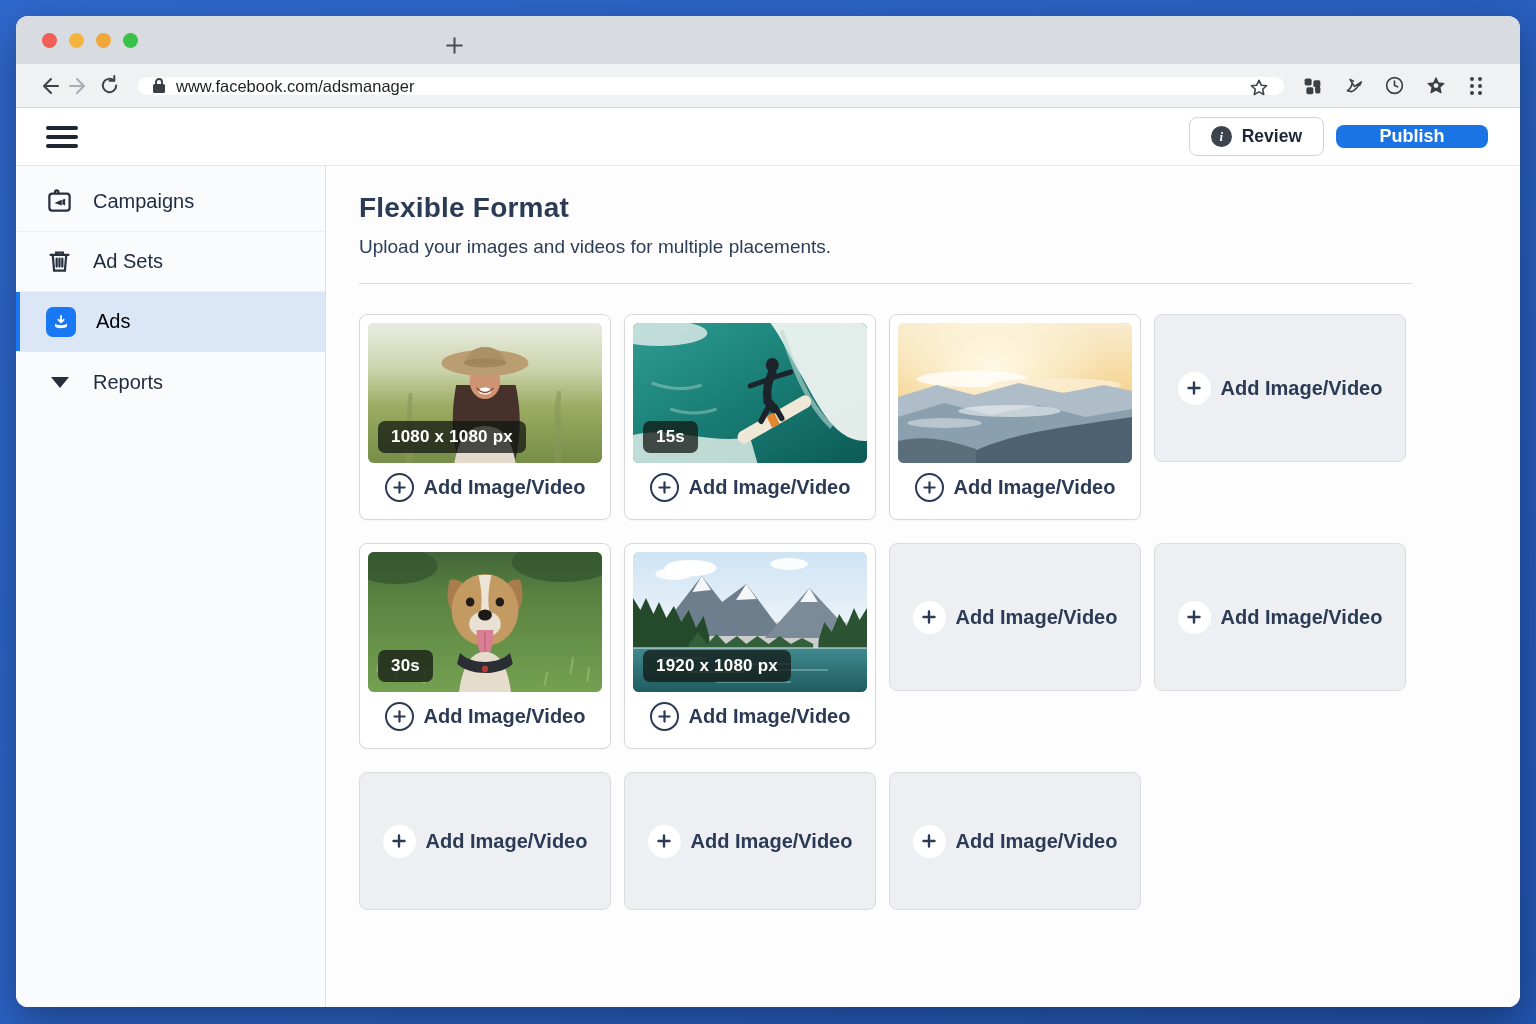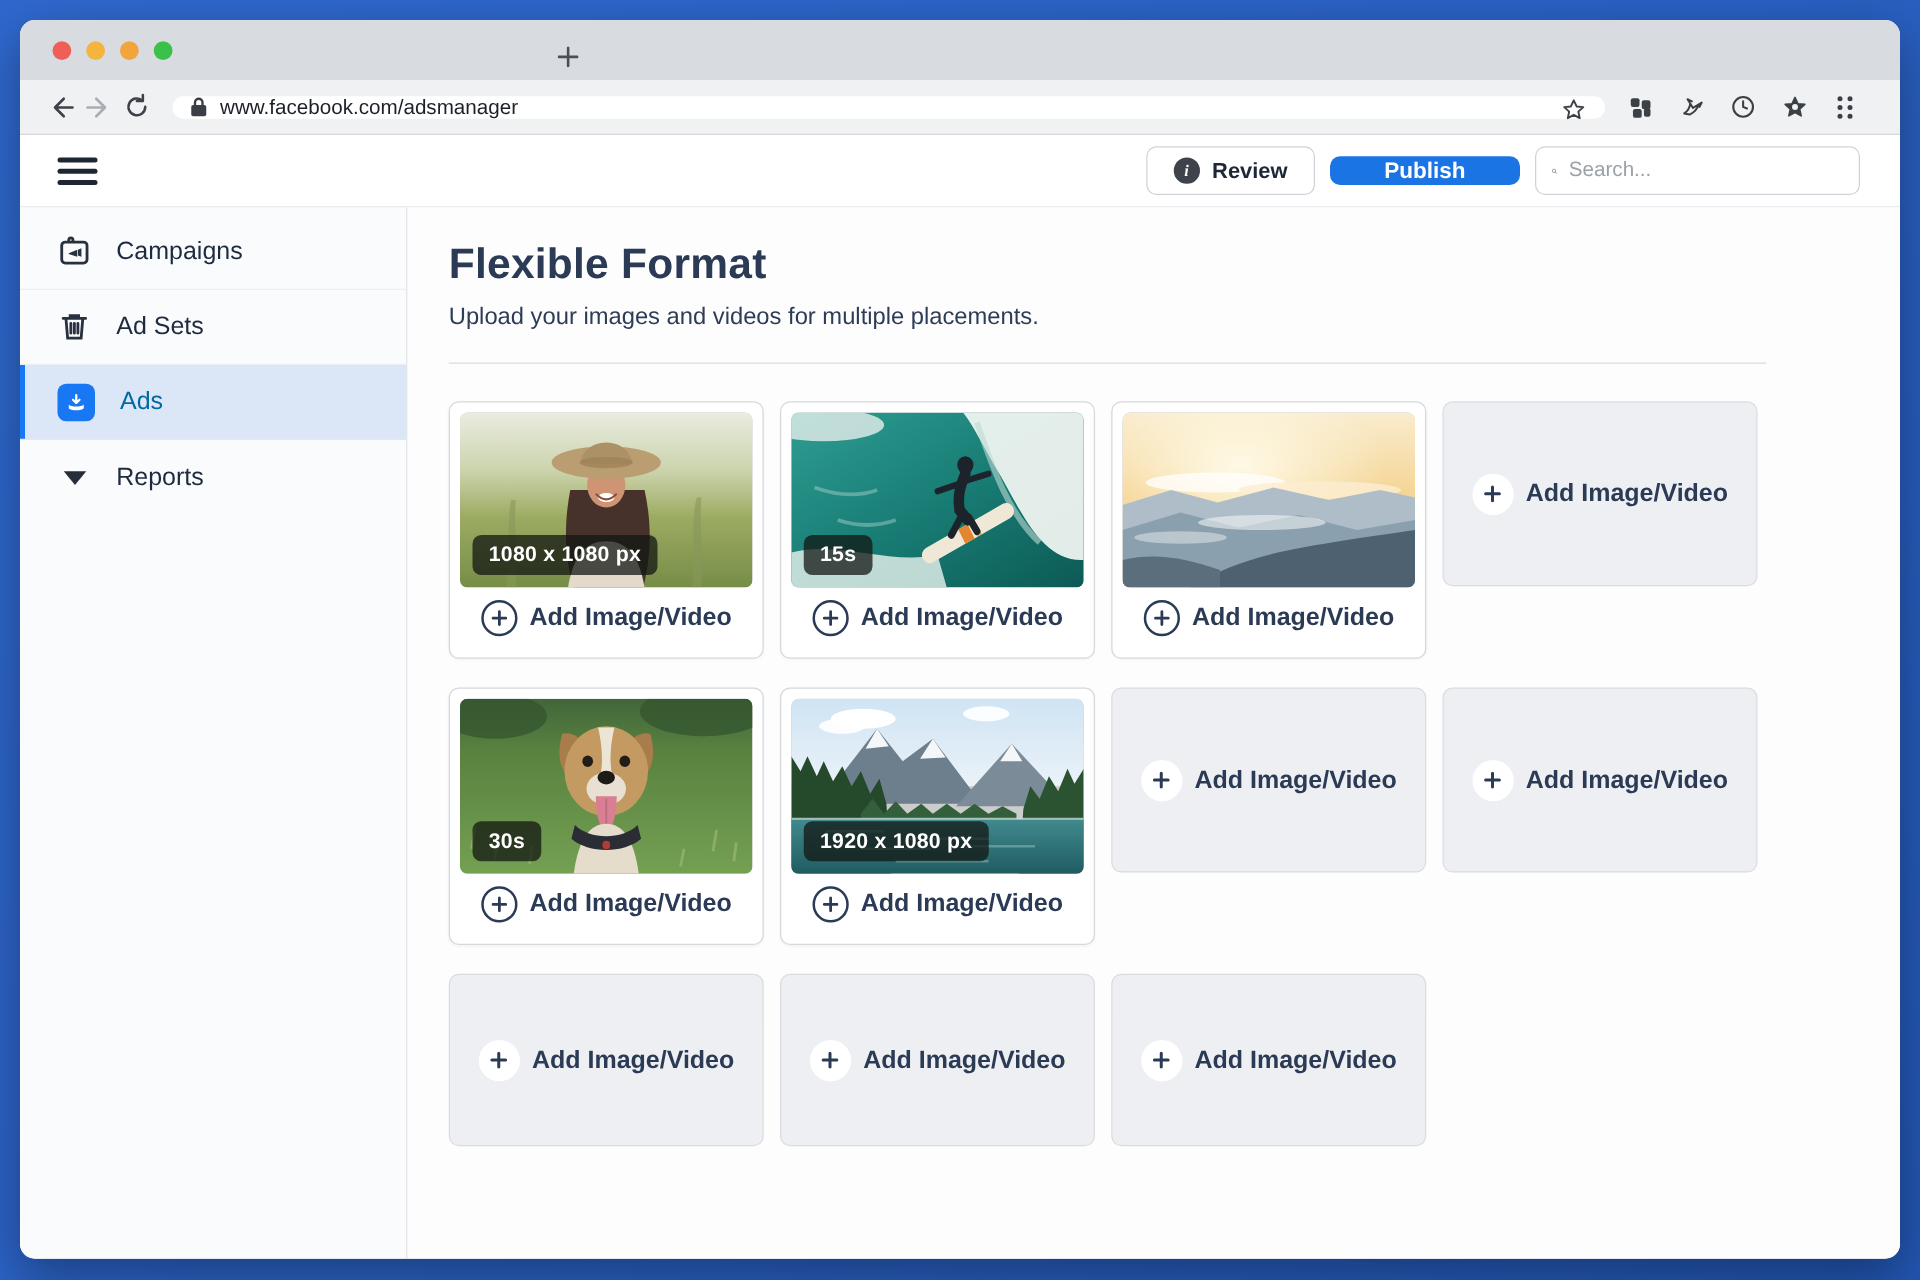--- a/index.html
+++ b/index.html
@@ -60,28 +60,28 @@
   
   .bodyrow { display:flex; height:841px; }
   .sidebar { width:310px; flex:none; background:#fafbfc; border-right:1px solid #dcdee2;
     padding-top:6px; }
   .side-item { position:relative; height:60px; display:flex; align-items:center; gap:20px;
     padding-left:30px; font-size:20px; color:#1e2b3f; cursor:pointer;
     border-bottom:1px solid #eceef1; }
   .side-item:last-child { border-bottom:none; }
   .side-ic { width:27px; height:27px; display:flex; align-items:center; justify-content:center; flex:none; }
   .side-item.active { background:#dbe6f6; border-bottom:1px solid #e3e9f2; }
-  .side-item.active .label { color:#0369a1; }
+  .side-item.active .label { color:#000000; }
   .active-bar { position:absolute; left:0; top:0; bottom:0; width:4px; background:#1877f2; }
   .ads-sq { width:30px; height:30px; border-radius:7px; background:#1877f2;
     display:flex; align-items:center; justify-content:center; }
   .tri-down { width:0; height:0; border-left:9px solid transparent;
     border-right:9px solid transparent; border-top:11px solid #262e3b; }
   .main { flex:1; background:#fdfdfe; padding:26px 0 0 33px; overflow:hidden; }
-  .page-title { font-size:34px; font-weight:700; color:#2b3a55; letter-spacing:.2px; }
+  .page-title { font-size:28px; font-weight:700; color:#2b3a55; letter-spacing:.2px; }
   .page-sub { margin-top:12px; font-size:19px; color:#2e3d57; }
   .divider { margin-top:25px; width:1054px; border-top:1px solid #dadcdf; }
   
   .grid { margin-top:30px; display:grid; grid-template-columns:repeat(4,252px);
     column-gap:13px; row-gap:23px; align-items:start; }
   .card { background:#fff; border:1px solid #d6d8dc; border-radius:8px; padding:8px;
     box-shadow:0 1px 2px rgba(0,0,0,.04); }
   .thumb { position:relative; height:140px; border-radius:6px; overflow:hidden; background:#ccc; }
   .thumb svg { display:block; width:100%; height:100%; }
   .badge { position:absolute; left:10px; bottom:10px; background:rgba(18,22,18,.74);
@@ -190,27 +190,20 @@
         <span></span>
         <span></span>
         <span></span>
       </div>
     <div class="appbar-right">
       <button class="btn-review">
         <span class="info-dot">i</span>
         <span>Review</span>
       </button>
       <button class="btn-publish">Publish</button>
-      <div class="searchbox">
-        <svg width="18" height="18" viewBox="0 0 24 24">
-            <circle cx="10.5" cy="10.5" r="6.5" fill="none" stroke="#5a6069" stroke-width="2.2"></circle>
-            <path d="M15.5 15.5 L21 21" stroke="#5a6069" stroke-width="2.2" stroke-linecap="round"></path>
-          </svg>
-        <input type="text" placeholder="Search..." style="">
-      </div>
     </div>
   </div>
 
   <div class="bodyrow">
 
     <nav class="sidebar">
       <div class="side-item">
         <span class="side-ic">
           <svg width="27" height="27" viewBox="0 0 24 24">
               <rect x="3" y="5" width="18" height="15" rx="2.5" fill="none" stroke="#28313f" stroke-width="2"></rect>

